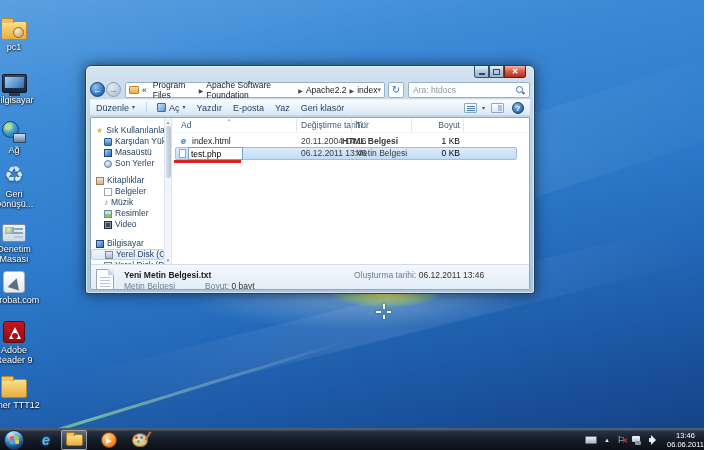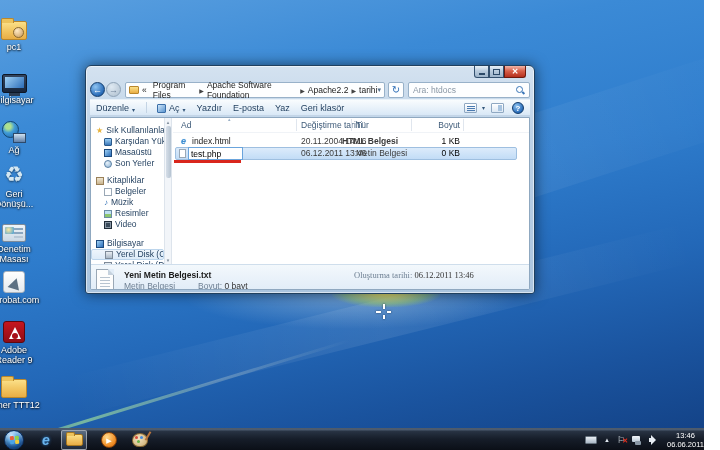--- a/index.html
+++ b/index.html
@@ -92,21 +92,21 @@
   .search-box { position:absolute; left:318px; top:1px; right:0; height:16px; background:#fdfeff;
       border:1px solid #98b1c9; border-radius:2px; display:flex; align-items:center; padding:0 4px; }
   .search-hint { font-size:8.5px; color:#8b98a6; flex:1; }
   .mag { position:relative; width:9px; height:9px; flex:none; }
   .mag::before { content:""; position:absolute; left:0; top:0; width:5px; height:5px; border:1.5px solid #3a76b8; border-radius:50%; }
   .mag::after { content:""; position:absolute; left:6px; top:6px; width:3px; height:1.5px; background:#3a76b8; transform:rotate(45deg); }
 
   .toolbar { position:absolute; left:4px; top:33px; right:4px; height:17px;
       background:linear-gradient(#f9fcfe,#e9f2fa 50%,#d9e8f6); border-bottom:1px solid #c3d5e7; border-top:1px solid #e8f1f9;
       display:flex; align-items:center; font-size:9px; color:#1e3c5c; padding:0 6px; }
-  .tb-item { margin-right:11px; display:flex; align-items:flex-end; white-space:nowrap; }
+  .tb-item { margin-right:11px; display:flex; align-items:flex-start; white-space:nowrap; }
   .tb-dd { font-size:6px; margin-left:3px; color:#33567a; }
   .tb-sep { width:1px; height:11px; background:#c4d4e4; margin-right:10px; }
   .tb-doc { width:9px; height:9px; background:linear-gradient(135deg,#cfe6fa,#5c96d0); border:1px solid #3a6ea8; border-radius:1px; margin-right:3px; }
   .tb-right { margin-left:auto; display:flex; align-items:center; }
   .views-ic { width:13px; height:10px; background:linear-gradient(#fff,#dce8f4); border:1px solid #8fa8c2; border-radius:1px; position:relative; margin-right:2px; }
   .views-ic::before { content:""; position:absolute; left:2px; top:2px; width:8px; height:1px; background:#4a7ab0; box-shadow:0 2px 0 #4a7ab0, 0 4px 0 #4a7ab0; }
   .prev-ic { width:13px; height:10px; background:linear-gradient(#fff,#dce8f4); border:1px solid #8fa8c2; border-radius:1px; position:relative; margin:0 8px 0 6px; }
   .prev-ic::before { content:""; position:absolute; right:1px; top:1px; bottom:1px; width:4px; background:#a8c4e0; }
   .help-ic { width:12px; height:12px; border-radius:50%; background:radial-gradient(circle at 35% 30%,#8ec4f2,#2a6cb8 70%,#174a86);
       color:#fff; font-size:8px; font-weight:bold; text-align:center; line-height:12px; border:1px solid #123d6e; }
@@ -155,22 +155,22 @@
 
   .details { position:absolute; left:0; right:0; top:146px; bottom:0;
       background:linear-gradient(#f3f8fc,#e2edf8); border-top:1px solid #cfdeec; font-size:8.5px; }
   .dt-icon { position:absolute; left:5px; top:4px; width:18px; height:22px; background:#fdfdfd; border:1px solid #9aa8b6; }
   .dt-icon::before { content:""; position:absolute; right:-1px; top:-1px; border-style:solid; border-width:0 6px 6px 0; border-color:#e2edf8 #e2edf8 #c6d2de #c6d2de; }
   .dt-icon::after { content:""; position:absolute; left:3px; top:7px; width:10px; height:1px; background:#b8c4d0;
       box-shadow:0 3px 0 #b8c4d0, 0 6px 0 #b8c4d0, 0 9px 0 #b8c4d0; }
   .dt-name { position:absolute; left:33px; top:5px; font-weight:bold; color:#1a1a1a; }
   .dt-type { position:absolute; left:33px; top:16px; color:#6d7f92; }
   .dt-l1a { position:absolute; left:100px; top:5px; color:#6d7f92; }
-  .dt-l2a { position:absolute; left:107px; top:16px; color:#6d7f92;text-align:right; }
-  .dt-l1b { position:absolute; left:263px; top:5px; color:#6d7f92;font-family:Liberation Serif, serif; }
+  .dt-l2a { position:absolute; left:114px; top:16px; color:#6d7f92;text-align:right; }
+  .dt-l1b { position:absolute; left:263px; top:5px; color:#6d7f92; }
   .dt-val { color:#333; }
 
   
   .taskbar { position:absolute; left:0; bottom:0; width:720px; height:22px;
       background:linear-gradient(180deg,#55657a 0%,#273242 12%,#161d29 48%,#0b0f17 100%);
       border-top:1px solid rgba(180,205,230,.4); }
   .orb { position:absolute; left:4px; top:1px; width:20px; height:20px; border-radius:50%;
       background:radial-gradient(circle at 35% 28%,#cfe9ff 0%,#5aa8e8 32%,#1c63b8 68%,#0b3a7a 100%);
       border:1px solid #0a2c5a; box-shadow:inset 0 -3px 4px rgba(0,0,0,.35), inset 0 2px 3px rgba(255,255,255,.55); }
   .flag { position:absolute; left:5px; top:5px; width:9px; height:8px; transform:rotate(-4deg); }
@@ -290,21 +290,21 @@
       <div class="crumb-box">
         <span class="mini-folder"></span>
         <span>«</span>
         <span class="crumb-sep"></span>
         <span>Program Files</span>
         <span class="crumb-sep">▶</span>
         <span>Apache Software Foundation</span>
         <span class="crumb-sep">▶</span>
         <span>Apache2.2</span>
         <span class="crumb-sep">▶</span>
-        <span>tarihi</span>
+        <span>index</span>
         <span class="crumb-dd">▾</span>
       </div>
       <div class="refresh-box"><span>↻</span></div>
       <div class="search-box">
         <span class="search-hint">Ara: htdocs</span>
         <span class="mag"></span>
       </div>
     </div>
 
     <div class="toolbar">

